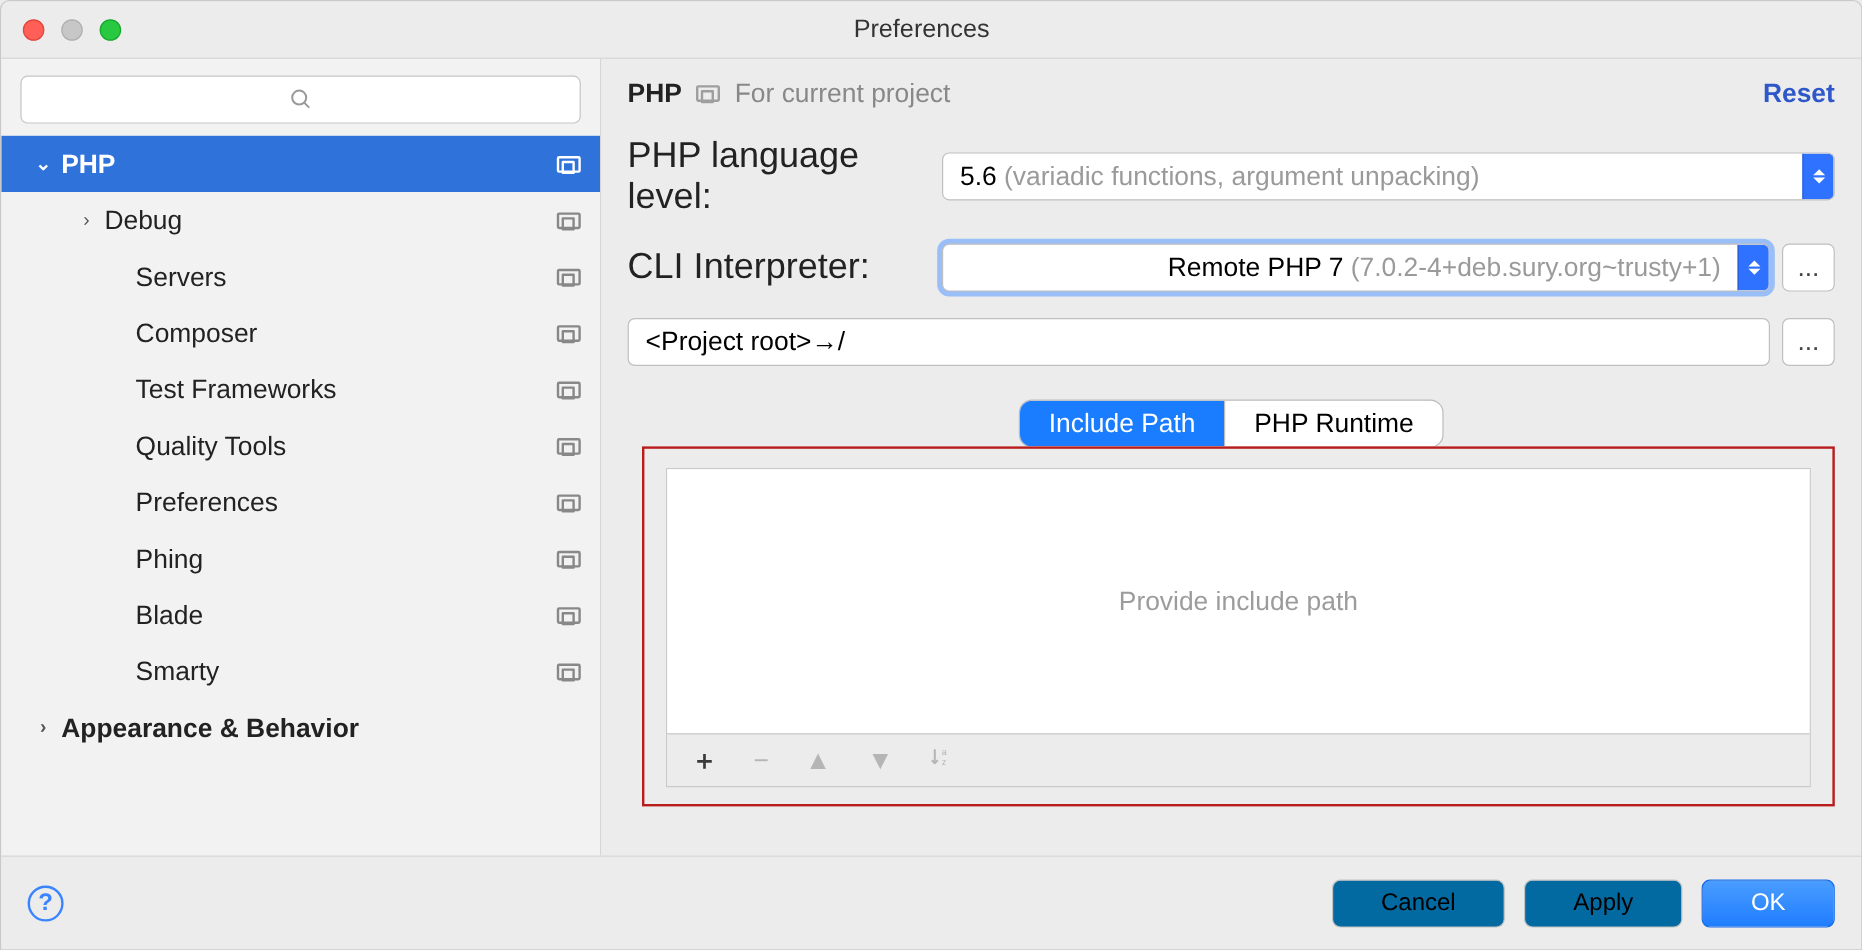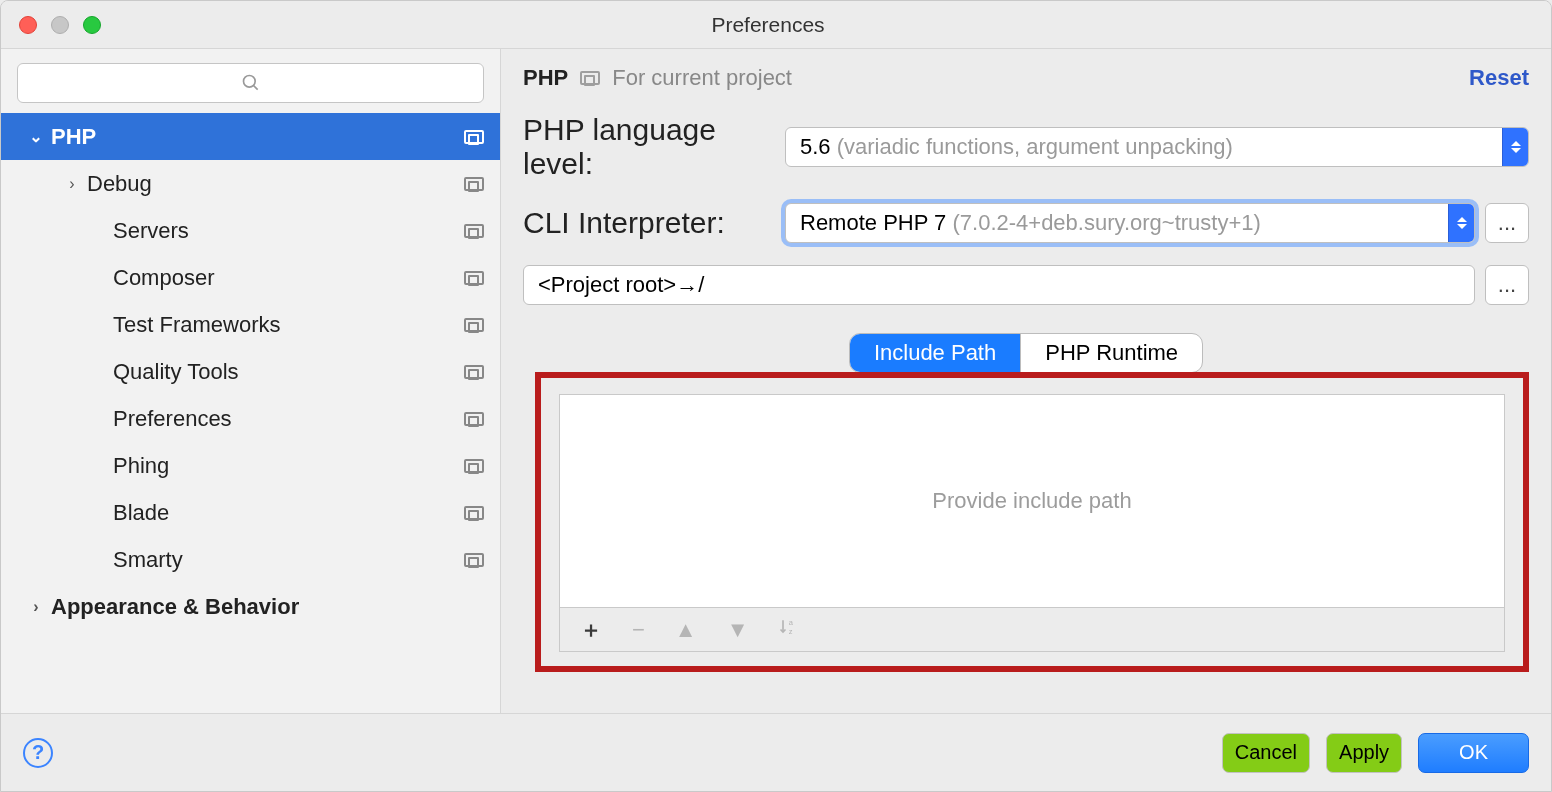--- a/index.html
+++ b/index.html
@@ -122,21 +122,21 @@
   .combo .handle {
     width:26px; align-self:stretch;
     background:#2f72ff;
     border-left:1px solid #2a5fd9;
     display:flex; flex-direction:column; align-items:center; justify-content:center;
     gap:2px;
   }
   .combo .handle .tri { width:0;height:0;border-left:5px solid transparent;border-right:5px solid transparent;}
   .combo .handle .up { border-bottom:5px solid #fff;}
   .combo .handle .dn { border-top:5px solid #fff;}
-  .combo.focused { box-shadow:0 0 0 4px rgba(100,160,255,0.6); }
+  .combo.focused { box-shadow:0 0 0 4px rgba(100,160,255,0.6);text-align:right; }
 
   .textbox {
     flex:1; height:40px;
     background:#fff;
     border:1px solid #bfbfbf;
     border-radius:6px;
     display:flex; align-items:center;
     font-size:22px;
     padding:0 14px;
   }
@@ -157,21 +157,21 @@
   }
   .seg .tab {
     padding:6px 24px; font-size:22px; cursor:pointer;
   }
   .seg .tab.active { background:#1a7cff; color:#fff; }
   .seg .tab + .tab { border-left:1px solid #bcbcbc; }
 
   .panel {
     margin:0 22px 0 34px;
     margin-top:-1px;
-    border:6px solid #b91c1c;
+    border:2px solid #b91c1c;
     background:#ececec;
     min-height:288px;
     display:flex; flex-direction:column;
   }
 
   .footer {
     height:78px;
     border-top:1px solid #d6d6d6;
     display:flex; align-items:center;
     padding:0 22px;
@@ -181,22 +181,22 @@
   .help {
     width:30px; height:30px;
     border:2px solid #3b84ff; border-radius:50%;
     color:#3b84ff; font-weight:700;
     display:flex; align-items:center; justify-content:center;
     font-size:20px;
     cursor:pointer;
   }
   .footer .spacer { flex:1; }
   .btn {
-    height:40px; padding:0 12px;
-    background:#84cc16; border:1px solid #c2c2c2; border-radius:7px;
+    height:40px; padding:0 40px;
+    background:#0369a1; border:1px solid #c2c2c2; border-radius:7px;
     font-size:20px; cursor:pointer;
     display:flex; align-items:center;
   }
   .btn.primary {
     background:linear-gradient(#4a9dff,#1f7dff);
     border:1px solid #176ae6;
     color:#fff;
     padding:0 40px;
     font-weight:500;
   }

